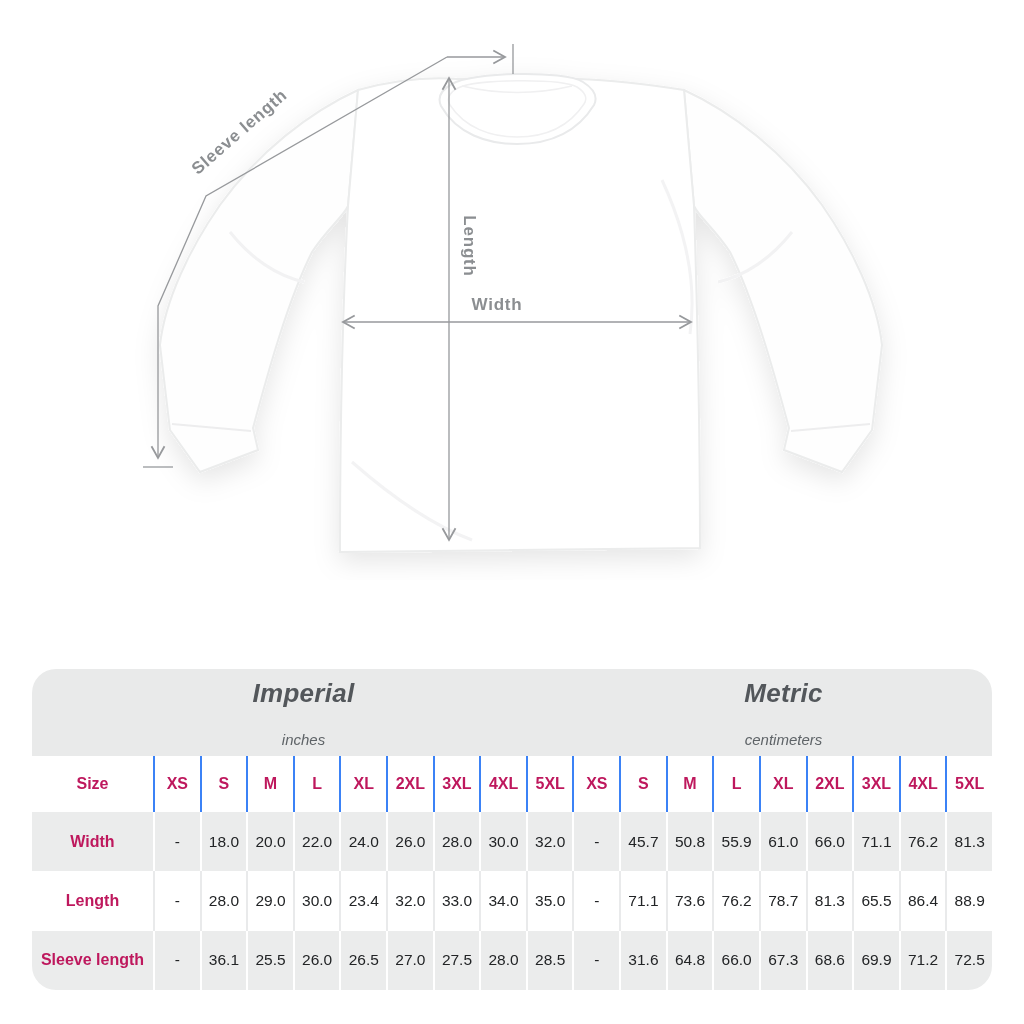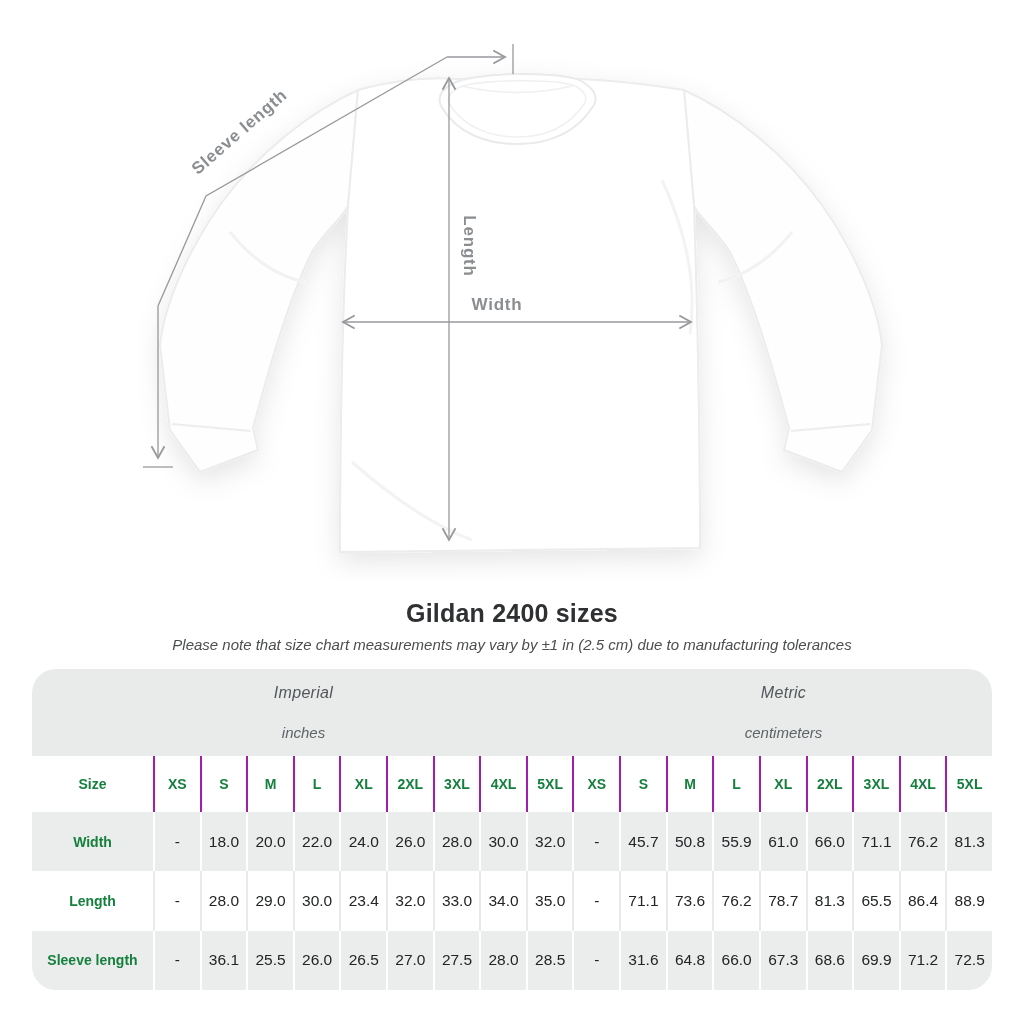--- a/index.html
+++ b/index.html
@@ -18,31 +18,31 @@
   .chart-subtitle{margin:8px 0 0 0;font-size:15px;font-style:italic;color:#4b4d4f;}
   
   .size-table{
     position:absolute;left:32px;top:669px;width:960px;height:321px;
     border-radius:24px;overflow:hidden;background:#fff;
   }
   .band{display:flex;height:87px;background:#e9eaea;}
   .band-half{display:flex;flex-direction:column;align-items:center;justify-content:center;}
   .band-half.imperial{width:543px;}
   .band-half.metric{flex:1;}
-  .band-label{font-size:16px;font-weight:normal;font-style:italic;color:#53575b;letter-spacing:.3px;}
+  .band-label{font-size:26px;font-weight:bold;font-style:italic;color:#53575b;letter-spacing:.3px;}
   .band-sub{font-size:15px;font-style:italic;color:#5e6367;margin-top:22px;}
   .thead,.trow{display:grid;grid-template-columns:121px repeat(18,1fr);}
   .thead{height:56px;background:#ffffff;}
   .trow{height:59.3px;}
   .trow.shade{background:#ebecec;}
   .trow.plain{background:#ffffff;}
   .cell{display:flex;align-items:center;justify-content:center;white-space:nowrap;}
-  .hcell{font-weight:bold;font-size:14px;color:#15803d;}
+  .hcell{font-weight:bold;font-size:16px;color:#be185d;}
   .vcell{font-size:15.5px;color:#222426;}
-  .thead .cell + .cell{border-left:2px solid #a21caf;}
+  .thead .cell + .cell{border-left:2px solid #3b82f6;}
   .trow.plain .cell + .cell{border-left:2px solid #e9eaeb;}
   .trow.shade .cell + .cell{border-left:2px solid #ffffff;}
 </style>
 </head>
 <body>
 
 <div class="canvas">
 
   <div class="diagram-wrap">
     <svg width="1024" height="580" viewBox="0 0 1024 580">
@@ -96,24 +96,20 @@
 
         <path d="M 343 322 H 691" marker-start="url(#arr)" marker-end="url(#arr)"></path>
       </g>
 
       <text class="dim-label" transform="translate(243,136) rotate(-41)" text-anchor="middle">Sleeve length</text>
       <text class="dim-label" transform="translate(464,246) rotate(90)" text-anchor="middle">Length</text>
       <text class="dim-label" x="497" y="310" text-anchor="middle">Width</text>
     </svg>
   </div>
 
-  <div class="title-block">
-    <h1 class="chart-title">Gildan 2400 sizes</h1>
-    <p class="chart-subtitle">Please note that size chart measurements may vary by ±1 in (2.5 cm) due to manufacturing tolerances</p>
-  </div>
 
   <div class="size-table">
     <div class="band">
       <div class="band-half imperial">
         <div class="band-label">Imperial</div>
         <div class="band-sub">inches</div>
       </div>
       <div class="band-half metric">
         <div class="band-label">Metric</div>
         <div class="band-sub">centimeters</div>

